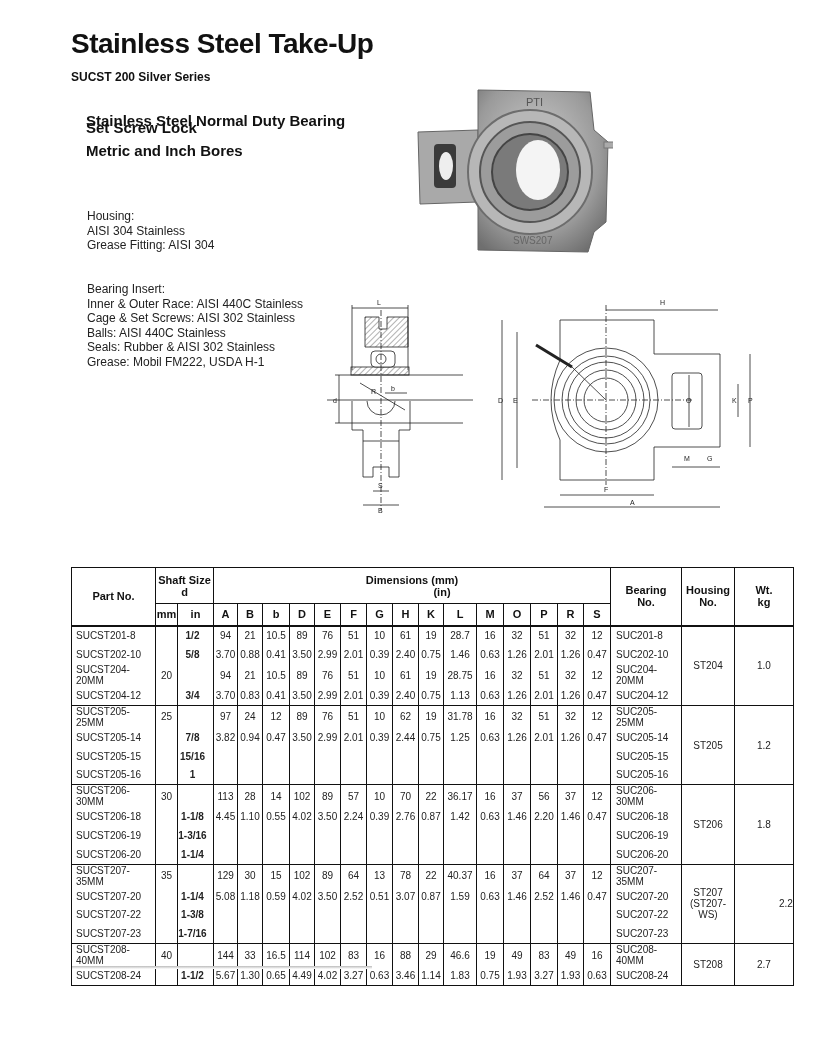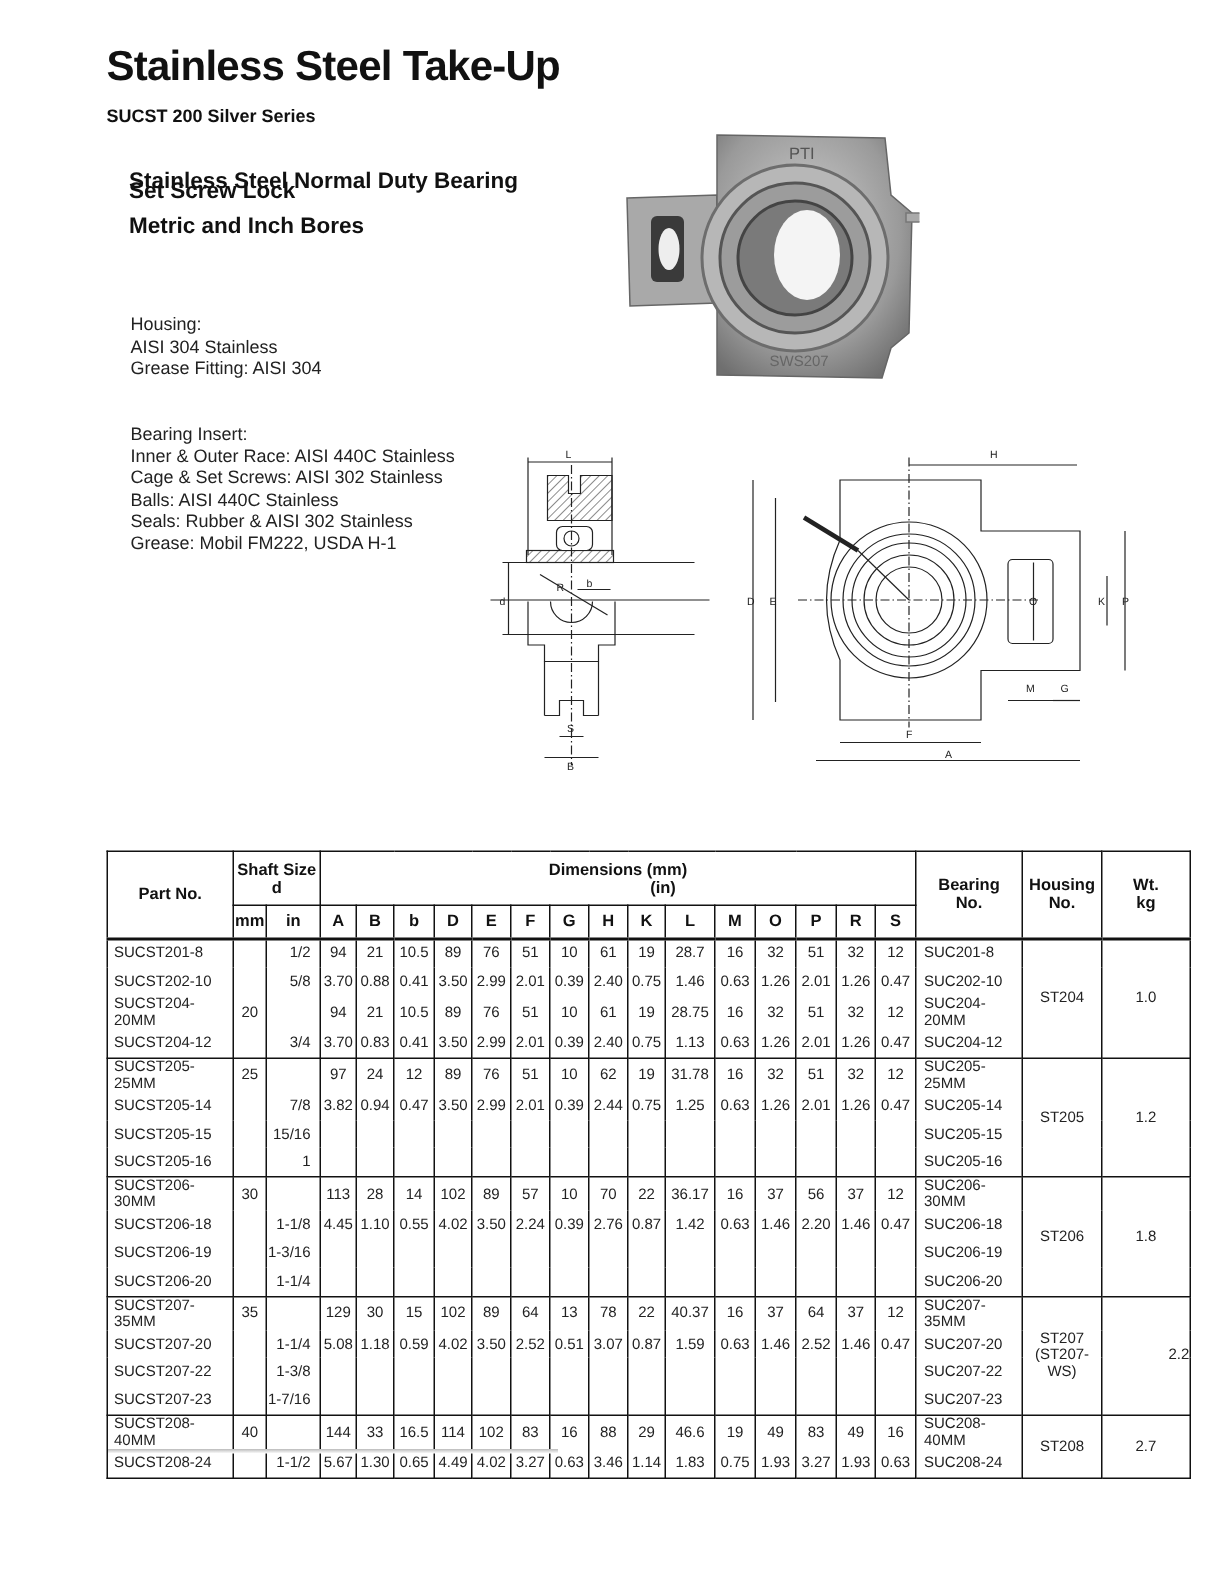--- a/index.html
+++ b/index.html
@@ -19,21 +19,21 @@
 
   table.spec-table { position: absolute; left: 71px; top: 567px; border-collapse: collapse;
     font-size: 10px; color: #222; table-layout: fixed; }
   table.spec-table td, table.spec-table th { padding: 0; text-align: center; vertical-align: middle; }
   table.spec-table th { font-weight: bold; font-size: 11px; color: #111; }
   .bx { border: 1px solid #111; }
   .thick-bottom { border-bottom: 2px solid #111 !important; }
   .row td { height: 18.8px; border-left: 1px solid #111; border-right: 1px solid #111; }
   .row td.pn { text-align: left; padding-left: 4px; }
   .row td.br { text-align: left; padding-left: 5px; margin-left: 40px; }
-  .row td.in { text-align: right; padding-right: 6px; }
+  .row td.in { text-align: center; padding-right: 6px; font-weight: bold; }
   .grp-end td { border-bottom: 1px solid #111; }
   .grp-start td { border-top: 1px solid #111; }
   .shadow { left: 72px; top: 966px; width: 300px; height: 3px; background: linear-gradient(#bbb, #fff); }
 </style>
 </head>
 <body>
 
 <div class="abs title">Stainless Steel Take-Up</div>
 <div class="abs subtitle">SUCST 200 Silver Series</div>
 <div class="abs feature" style="top:112px">Stainless Steel Normal Duty Bearing</div>

